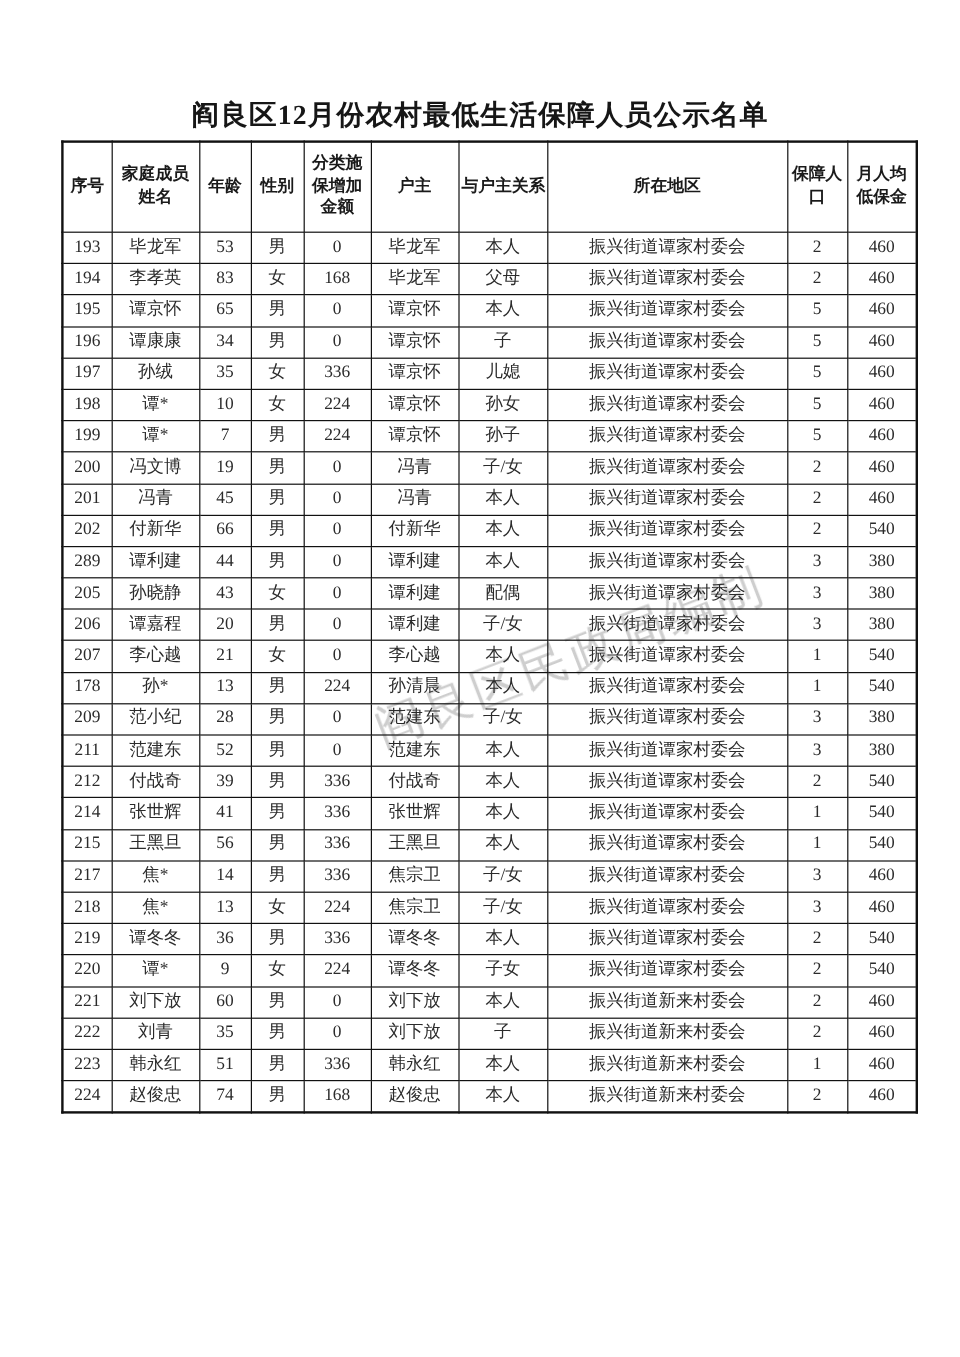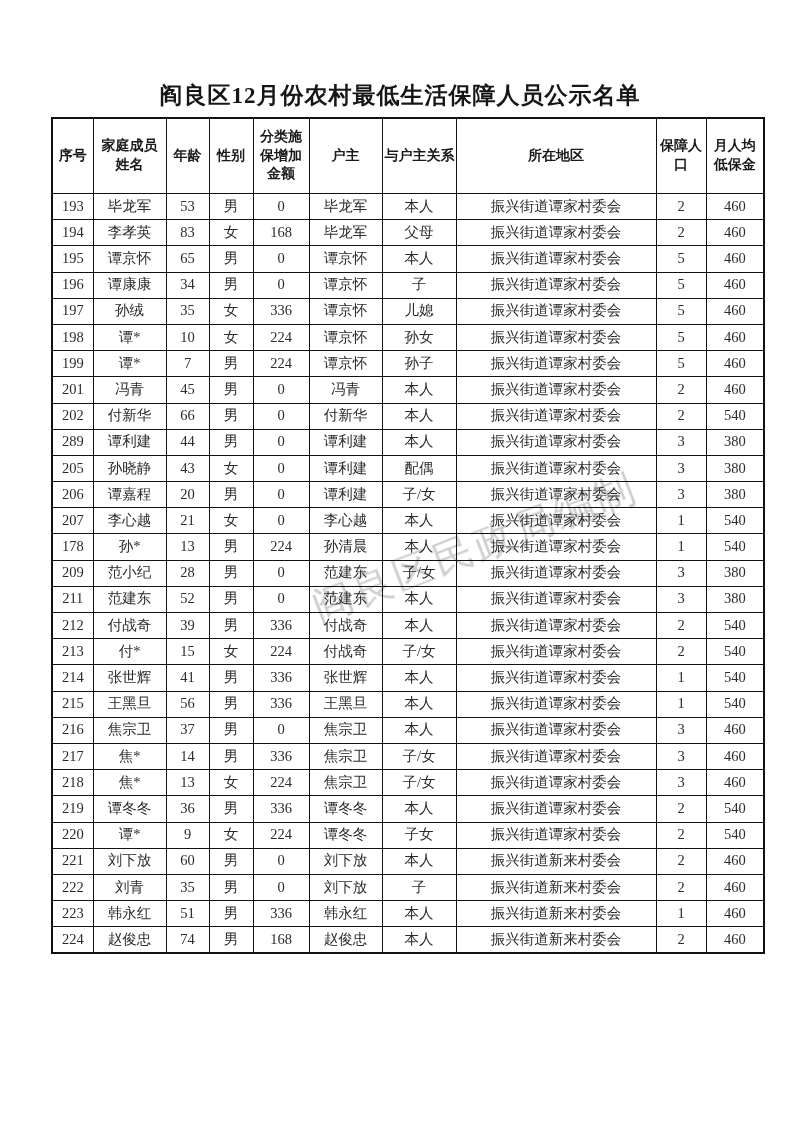--- a/index.html
+++ b/index.html
@@ -198,20 +198,32 @@
           <td>7</td>
           <td>男</td>
           <td>224</td>
           <td>谭京怀</td>
           <td class="nowrap">孙子</td>
           <td class="nowrap">振兴街道谭家村委会</td>
           <td>5</td>
           <td>460</td>
         </tr>
         <tr>
+          <td>200</td>
+          <td>冯文博</td>
+          <td>19</td>
+          <td>男</td>
+          <td>0</td>
+          <td>冯青</td>
+          <td class="nowrap">子/女</td>
+          <td class="nowrap">振兴街道谭家村委会</td>
+          <td>2</td>
+          <td>460</td>
+        </tr>
+        <tr>
           <td>201</td>
           <td>冯青</td>
           <td>45</td>
           <td>男</td>
           <td>0</td>
           <td>冯青</td>
           <td class="nowrap">本人</td>
           <td class="nowrap">振兴街道谭家村委会</td>
           <td>2</td>
           <td>460</td>
@@ -318,32 +330,20 @@
           <td>39</td>
           <td>男</td>
           <td>336</td>
           <td>付战奇</td>
           <td class="nowrap">本人</td>
           <td class="nowrap">振兴街道谭家村委会</td>
           <td>2</td>
           <td>540</td>
         </tr>
         <tr>
-          <td>213</td>
-          <td>付*</td>
-          <td>15</td>
-          <td>女</td>
-          <td>224</td>
-          <td>付战奇</td>
-          <td class="nowrap">子/女</td>
-          <td class="nowrap">振兴街道谭家村委会</td>
-          <td>2</td>
-          <td>540</td>
-        </tr>
-        <tr>
           <td>214</td>
           <td>张世辉</td>
           <td>41</td>
           <td>男</td>
           <td>336</td>
           <td>张世辉</td>
           <td class="nowrap">本人</td>
           <td class="nowrap">振兴街道谭家村委会</td>
           <td>1</td>
           <td>540</td>
@@ -352,32 +352,20 @@
           <td>215</td>
           <td>王黑旦</td>
           <td>56</td>
           <td>男</td>
           <td>336</td>
           <td>王黑旦</td>
           <td class="nowrap">本人</td>
           <td class="nowrap">振兴街道谭家村委会</td>
           <td>1</td>
           <td>540</td>
-        </tr>
-        <tr>
-          <td>216</td>
-          <td>焦宗卫</td>
-          <td>37</td>
-          <td>男</td>
-          <td>0</td>
-          <td>焦宗卫</td>
-          <td class="nowrap">本人</td>
-          <td class="nowrap">振兴街道谭家村委会</td>
-          <td>3</td>
-          <td>460</td>
         </tr>
         <tr>
           <td>217</td>
           <td>焦*</td>
           <td>14</td>
           <td>男</td>
           <td>336</td>
           <td>焦宗卫</td>
           <td class="nowrap">子/女</td>
           <td class="nowrap">振兴街道谭家村委会</td>

